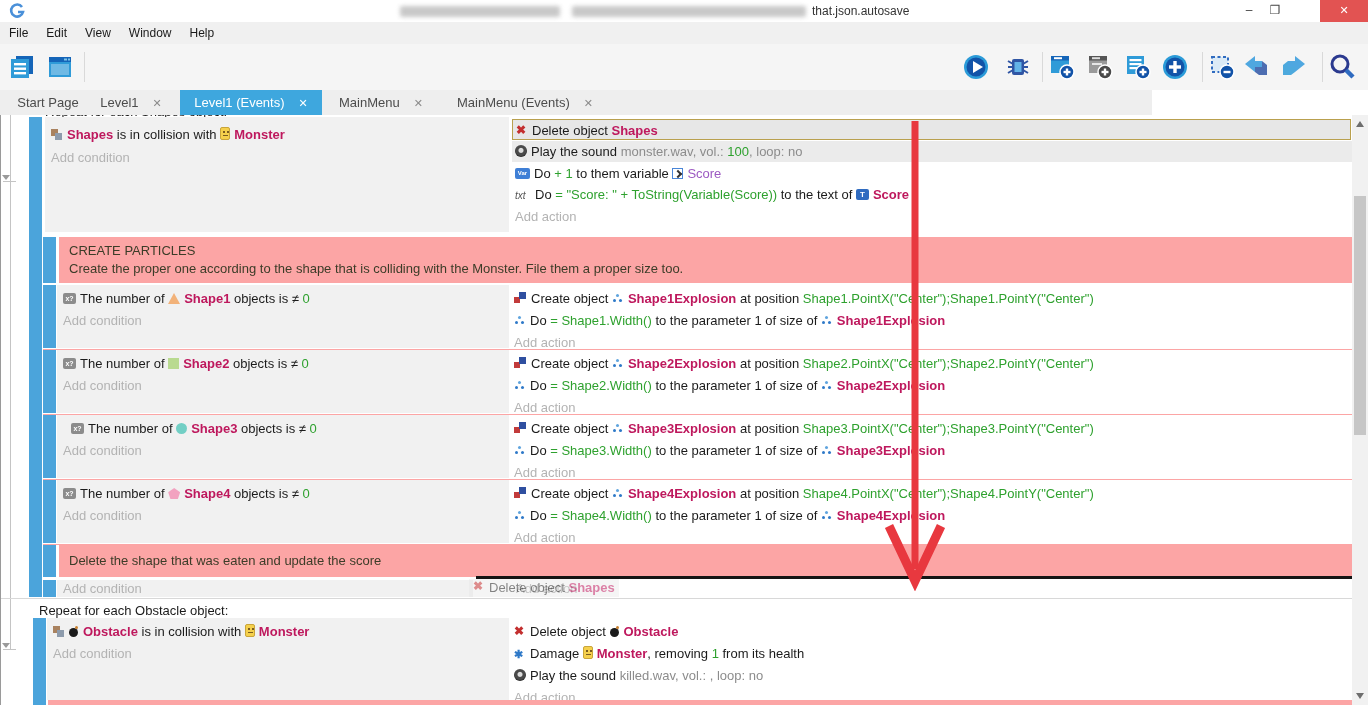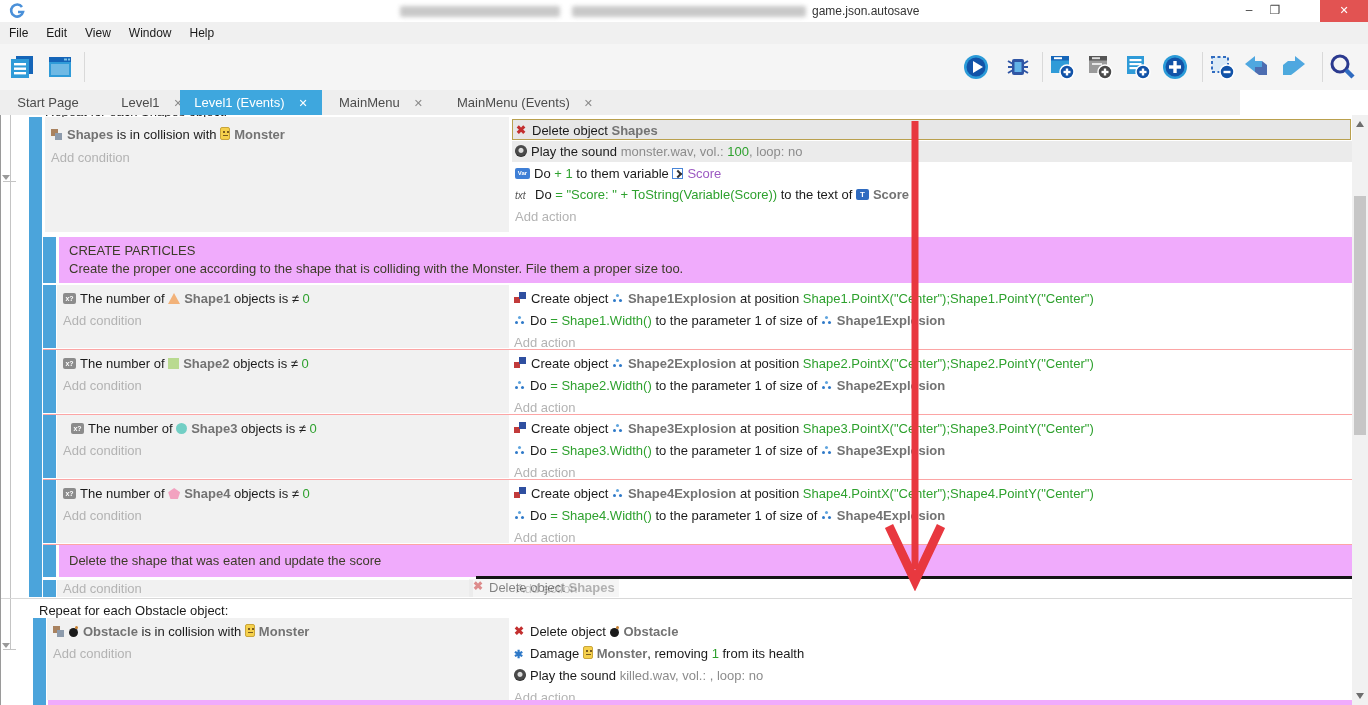--- a/index.html
+++ b/index.html
@@ -13,38 +13,38 @@
   .winbtn{top:0;height:22px;text-align:center;line-height:20px;font-size:12px;color:#444;}
   .winbtn.close{background:#E25352;color:#fff;font-size:11px;}
   
   .menubar{left:0;top:22px;width:1368px;height:22px;background:#f0f0f0;display:flex;align-items:center;padding-left:9px;box-sizing:border-box;gap:18px;}
   .menu-item{font-size:12px;color:#1a1a1a;}
   
   .toolbar{left:0;top:44px;width:1368px;height:46px;background:#f5f5f5;}
   .tbtn{top:9px;width:28px;height:28px;}
   .tsep{top:8px;width:1px;height:30px;background:#d9d9d9;}
   
-  .tabbar{left:0;top:90px;width:1240px;height:25px;background:#eeeeee;}
+  .tabbar{left:0;top:90px;width:1152px;height:25px;background:#eeeeee;}
   .tab{top:0;height:25px;display:flex;align-items:center;justify-content:center;gap:14px;font-size:13px;color:#4c4c4c;}
   .tab.active{background:#3EA7DE;color:#fff;}
   .tab-close::before{content:"✕";font-size:11px;color:#8a8a8a;}
   .tab.active .tab-close::before{color:#fff;}
   
   .sheet{left:0;top:115px;width:1352px;height:590px;background:#fff;overflow:hidden;border-left:1px solid #9a9a9a;}
   .row{position:absolute;white-space:pre;font-size:13px;height:21px;line-height:21px;color:#1b1b1b;}
   .addlink{position:absolute;font-size:13px;color:#b3b3b3;height:21px;line-height:21px;white-space:pre;}
   .evbar{position:absolute;background:#4BA4DB;}
   .condbg{position:absolute;background:#f1f1f1;}
-  .comment{position:absolute;background:#f0abfc;}
+  .comment{position:absolute;background:#fca5a5;}
   .comment .c-title{position:absolute;left:10px;font-size:13px;color:#3c3c28;white-space:pre;}
   .subevent{position:absolute;border-bottom:1px solid #fca5a5;}
   .sep{position:absolute;background:#d8d8d8;height:1px;}
   .sel{background:#e7e7e7;border:1px solid #B9A04E;box-sizing:border-box;}
   .grayrow{background:#ebebeb;}
-  .seg-plain{color:#1b1b1b;} .seg-obj{color:#737373;font-weight:bold;}
+  .seg-plain{color:#1b1b1b;} .seg-obj{color:#be185d;font-weight:bold;}
   .seg-expr{color:#2EA12E;} .seg-dim{color:#8c8c8c;} .seg-purple{color:#9C59C2;}
   .guide{position:absolute;background:#c4c4c4;}
   .gtri{position:absolute;width:0;height:0;border-left:4px solid transparent;border-right:4px solid transparent;border-top:5px solid #9a9a9a;}
   
   .ic{display:inline-block;position:relative;margin-right:4px;vertical-align:-1px;}
   .ic-collision{width:12px;height:11px;}
   .ic-collision::before{content:"";position:absolute;left:0;top:0;width:7px;height:7px;background:#a9825f;}
   .ic-collision::after{content:"";position:absolute;left:4px;top:4px;width:7px;height:7px;background:#8d9bac;}
   .ic-monster{width:10px;height:13px;background:#F5D04C;border:1px solid #c9a53a;border-radius:2px;box-sizing:border-box;}
   .ic-monster::before{content:"";position:absolute;left:2px;top:3px;width:2px;height:2px;background:#7a5c1e;box-shadow:4px 0 0 #7a5c1e;}
@@ -88,21 +88,21 @@
 </style>
 </head>
 <body>
 
 <div class="abs titlebar">
   <svg class="abs" style="left:9px;top:3px;" width="16" height="16" viewBox="0 0 16 16">
     <path d="M13 4 A6 6 0 1 0 14 9 L9 9" fill="none" stroke="#4A90D9" stroke-width="2.6"></path>
   </svg>
   <div class="abs blurbox" style="left:400px;top:6px;width:160px;"></div>
   <div class="abs blurbox" style="left:572px;top:6px;width:234px;"></div>
-  <span class="abs title-text" style="left:812px;">game.json.autosave</span>
+  <span class="abs title-text" style="left:812px;">that.json.autosave</span>
   <div class="abs winbtn" style="left:1236px;width:26px;">–</div>
   <div class="abs winbtn" style="left:1262px;width:26px;">❐</div>
   <div class="abs winbtn close" style="left:1320px;width:48px;">✕</div>
 </div>
 
 <div class="abs menubar">
   <span class="menu-item">File</span>
   <span class="menu-item">Edit</span>
   <span class="menu-item">View</span>
   <span class="menu-item">Window</span>
@@ -196,21 +196,21 @@
   <svg class="abs tbtn" style="left:1328px;" viewBox="0 0 28 28">
     <circle cx="12" cy="11" r="8" fill="none" stroke="#2B3A8F" stroke-width="3"></circle>
     <line x1="18" y1="17" x2="25" y2="24" stroke="#2F6BC0" stroke-width="4.5"></line>
   </svg>
 </div>
 
 <div class="abs tabbar">
   <div class="abs tab" style="left:6px;width:84px;">
     <span>Start Page</span>
   </div>
-  <div class="abs tab" style="left:111px;width:82px;">
+  <div class="abs tab" style="left:90px;width:82px;">
     <span>Level1</span>
     <span class="tab-close"></span>
   </div>
   <div class="abs tab active" style="left:180px;width:142px;">
     <span>Level1 (Events)</span>
     <span class="tab-close"></span>
   </div>
   <div class="abs tab" style="left:328px;width:106px;">
     <span>MainMenu</span>
     <span class="tab-close"></span>

